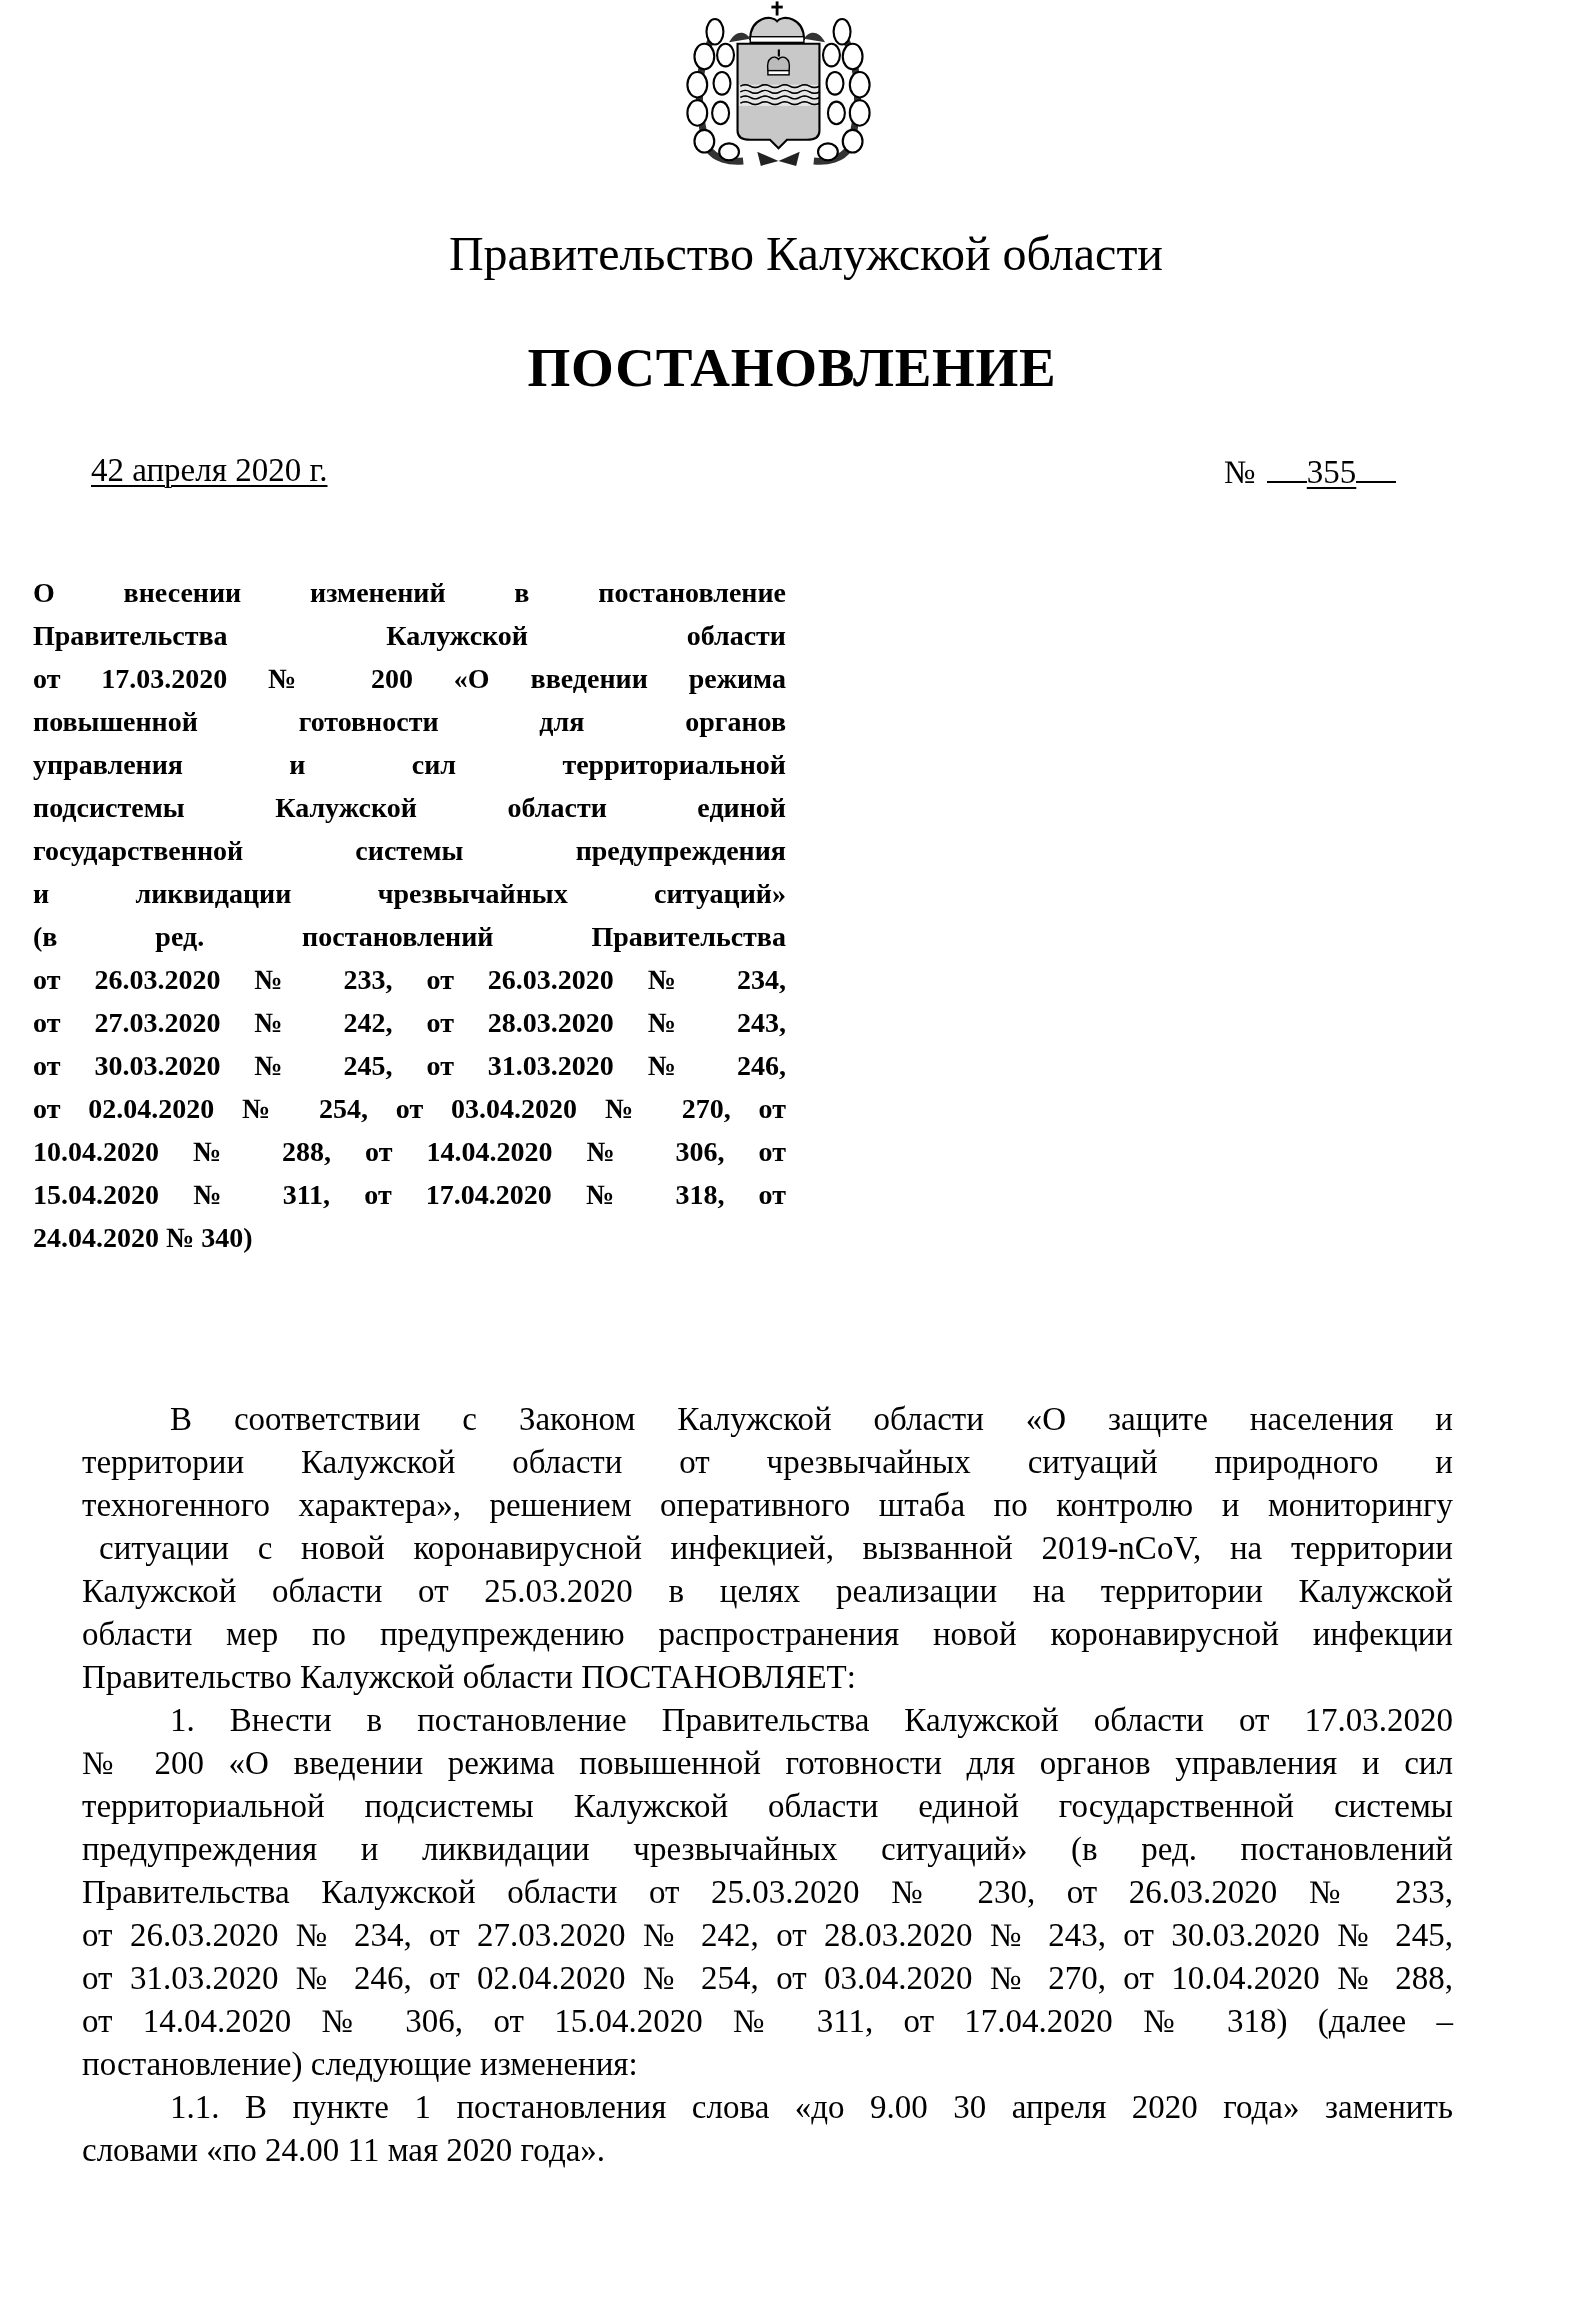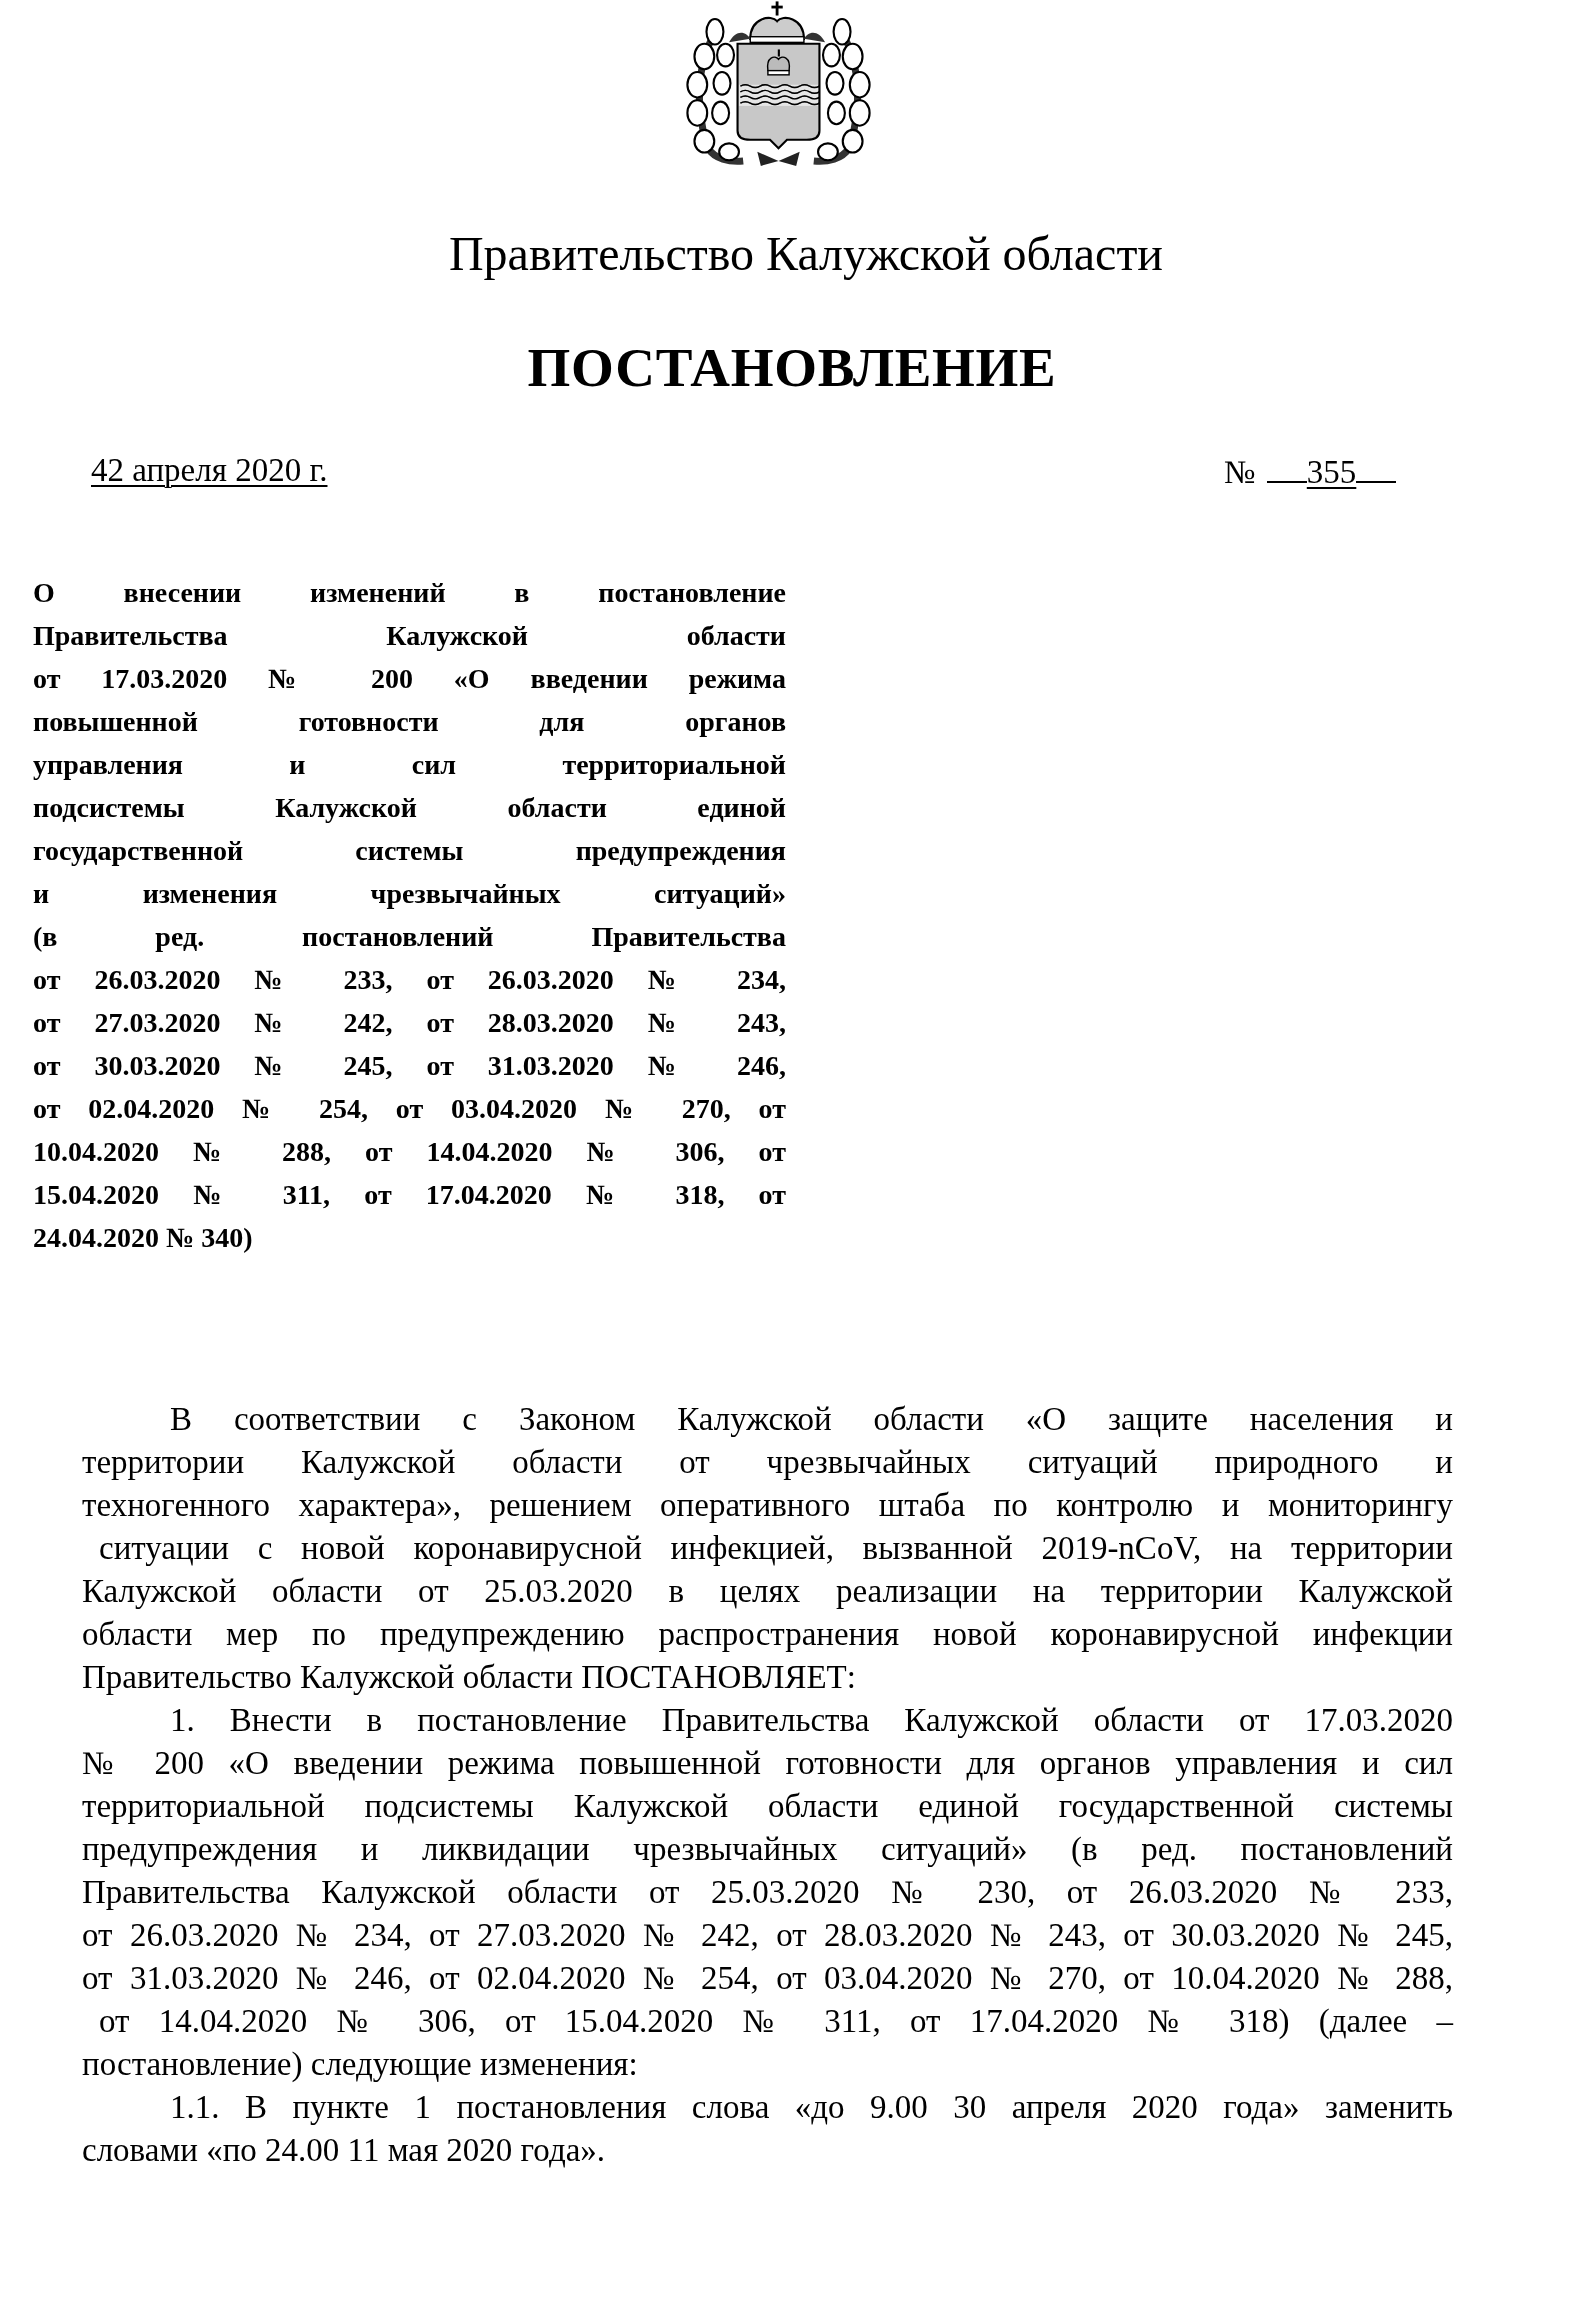--- a/index.html
+++ b/index.html
@@ -116,21 +116,21 @@
 <div class="number"><span>№</span><span class="ul a"></span><span class="num-val">355</span><span class="ul b"></span></div>
 
 <div class="subject">
   <span class="line">О внесении изменений в постановление</span>
   <span class="line">Правительства Калужской области</span>
   <span class="line">от 17.03.2020 № 200 «О введении режима</span>
   <span class="line">повышенной готовности для органов</span>
   <span class="line">управления и сил территориальной</span>
   <span class="line">подсистемы Калужской области единой</span>
   <span class="line">государственной системы предупреждения</span>
-  <span class="line">и изменения чрезвычайных ситуаций»</span>
+  <span class="line">и ликвидации чрезвычайных ситуаций»</span>
   <span class="line">(в ред. постановлений Правительства</span>
   <span class="line">от 26.03.2020 № 233, от 26.03.2020 № 234,</span>
   <span class="line">от 27.03.2020 № 242, от 28.03.2020 № 243,</span>
   <span class="line">от 30.03.2020 № 245, от 31.03.2020 № 246,</span>
   <span class="line">от 02.04.2020 № 254, от 03.04.2020 № 270, от</span>
   <span class="line">10.04.2020 № 288, от 14.04.2020 № 306, от</span>
   <span class="line">15.04.2020 № 311, от 17.04.2020 № 318, от</span>
   <span class="line last">24.04.2020 № 340)</span>
 </div>
 
@@ -145,21 +145,21 @@
     <span class="line nj" style="white-space: normal;"><span>Правительство Калужской области </span><span class="bold">ПОСТАНОВЛЯЕТ</span><span>:</span></span>
   </div>
   <div>
     <span class="line indent" style="white-space: normal;">1. Внести в постановление Правительства Калужской области от 17.03.2020</span>
     <span class="line" style="white-space: normal;">№ 200 «О введении режима повышенной готовности для органов управления и сил</span>
     <span class="line" style="white-space: normal;">территориальной подсистемы Калужской области единой государственной системы</span>
     <span class="line" style="white-space: normal;">предупреждения и ликвидации чрезвычайных ситуаций» (в ред. постановлений</span>
     <span class="line" style="white-space: normal;">Правительства Калужской области от 25.03.2020 № 230, от 26.03.2020 № 233,</span>
     <span class="line" style="white-space: normal;">от 26.03.2020 № 234, от 27.03.2020 № 242, от 28.03.2020 № 243, от 30.03.2020 № 245,</span>
     <span class="line" style="white-space: normal;">от 31.03.2020 № 246, от 02.04.2020 № 254, от 03.04.2020 № 270, от 10.04.2020 № 288,</span>
-    <span class="line" style="white-space: normal; margin-left: 17px;">от 14.04.2020 № 306, от 15.04.2020 № 311, от 17.04.2020 № 318) (далее –</span>
+    <span class="line" style="white-space: normal;">от 14.04.2020 № 306, от 15.04.2020 № 311, от 17.04.2020 № 318) (далее –</span>
     <span class="line nj" style="white-space: normal;">постановление) следующие изменения:</span>
   </div>
   <div>
     <span class="line indent" style="white-space: normal;">1.1. В пункте 1 постановления слова «до 9.00 30 апреля 2020 года» заменить</span>
     <span class="line nj" style="white-space: normal;">словами «по 24.00 11 мая 2020 года».</span>
   </div>
 </div>
 
 
 </body></html>

